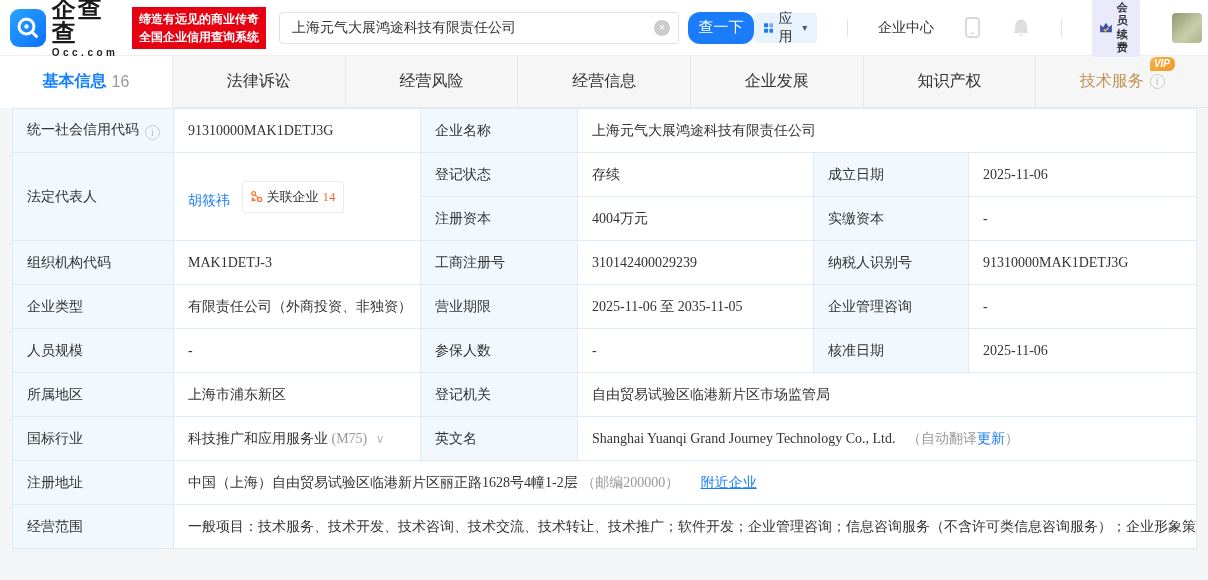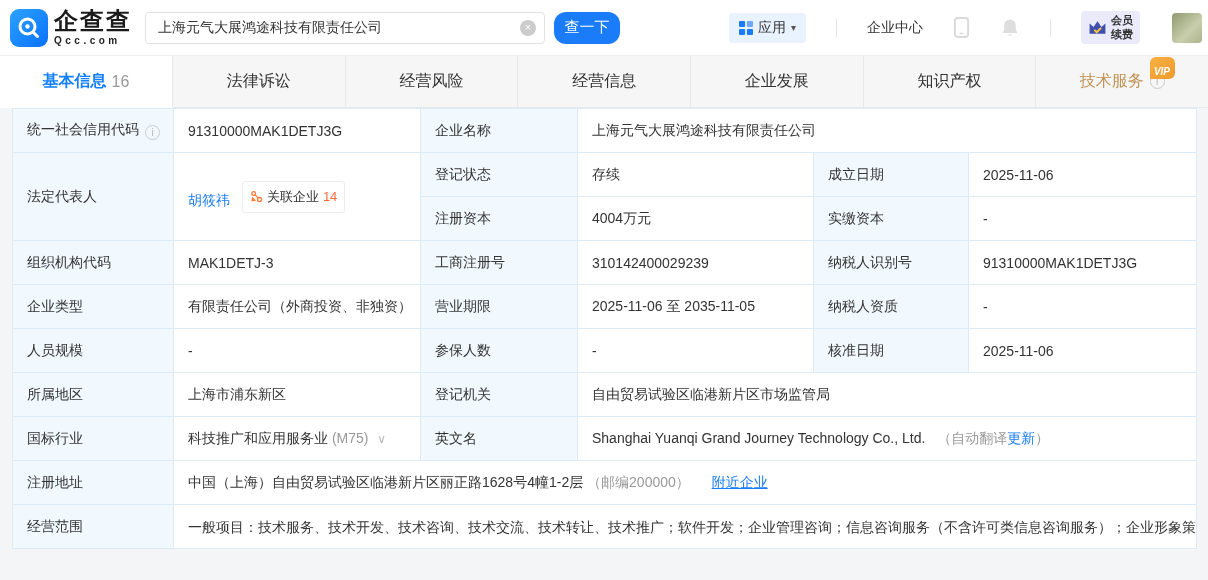--- a/index.html
+++ b/index.html
@@ -84,34 +84,35 @@
   .tab.active {
     flex:none; width:173px; background:#fff;
     color:#127fff; font-weight:bold; border-bottom-color:#fff;
   }
   .tab-count { font-size:16px; color:#999; margin-left:5px; font-weight:normal; }
   .tab-history { color:#bf9355; }
   .vip-badge {
     position:absolute; top:1px; right:33px;
     background:linear-gradient(135deg,#f8b041,#ee9a2d);
     color:#fff; font-size:10px; font-weight:bold; font-style:italic;
-    padding:9px 5px 1px 4px; border-radius:6px 6px 6px 0; line-height:1.2;
+    padding:1px 5px 1px 4px; border-radius:6px 6px 6px 0; line-height:1.2;
   }
   .info-i {
     display:inline-flex; width:15px; height:15px;
     border:1px solid #cbcbcb; border-radius:50%;
     color:#b9b9b9; font-size:10px; font-style:normal;
     align-items:center; justify-content:center;
     margin-left:6px; vertical-align:-2px; cursor:pointer; flex:none;
   }
   
   .table-wrap { background:#f4f5f6; padding:0 12px; }
   table.info {
     width:1184px; border-collapse:collapse; background:#fff;
     table-layout:fixed;
+    font-family:Liberation Serif, serif;
   }
   table.info td {
     border:1px solid #dcebf5;
     font-size:14px; color:#333;
     padding:0 14px; height:44px;
     overflow:hidden; white-space:nowrap;
   }
   td.lbl { background:#f1f9fe; color:#404040; }
   td.wrap { white-space:normal; }
   .lnk { color:#1a7cf9; text-decoration:none; cursor:pointer; }
@@ -141,20 +142,24 @@
         <circle cx="11.5" cy="11.5" r="2.2" fill="#fff"></circle>
         <path d="M17 17l4.5 4.5" stroke="#fff" stroke-width="3" stroke-linecap="round"></path>
       </svg>
     </div>
     <div class="brand-text">
       <span class="brand-name">企查查</span>
       <span class="brand-domain">Qcc.com</span>
     </div>
   </div>
 
+  <div class="slogan">
+    <div>缔造有远见的商业传奇</div>
+    <div>全国企业信用查询系统</div>
+  </div>
 
   <div class="search-wrap">
     <div class="search-box">
       <input class="search-input" type="text" value="上海元气大展鸿途科技有限责任公司" style="">
       <span class="clear-btn">×</span>
     </div>
     <button class="search-btn">查一下</button>
   </div>
 
   <div class="hright">
@@ -274,21 +279,21 @@
     <td class="lbl">工商注册号</td>
     <td>310142400029239</td>
     <td class="lbl">纳税人识别号</td>
     <td>91310000MAK1DETJ3G</td>
   </tr>
   <tr>
     <td class="lbl">企业类型</td>
     <td>有限责任公司（外商投资、非独资）</td>
     <td class="lbl">营业期限</td>
     <td>2025-11-06 至 2035-11-05</td>
-    <td class="lbl">纳税人资质</td>
+    <td class="lbl">企业管理咨询</td>
     <td>-</td>
   </tr>
   <tr>
     <td class="lbl">人员规模</td>
     <td>-</td>
     <td class="lbl">参保人数</td>
     <td>-</td>
     <td class="lbl">核准日期</td>
     <td>2025-11-06</td>
   </tr>

